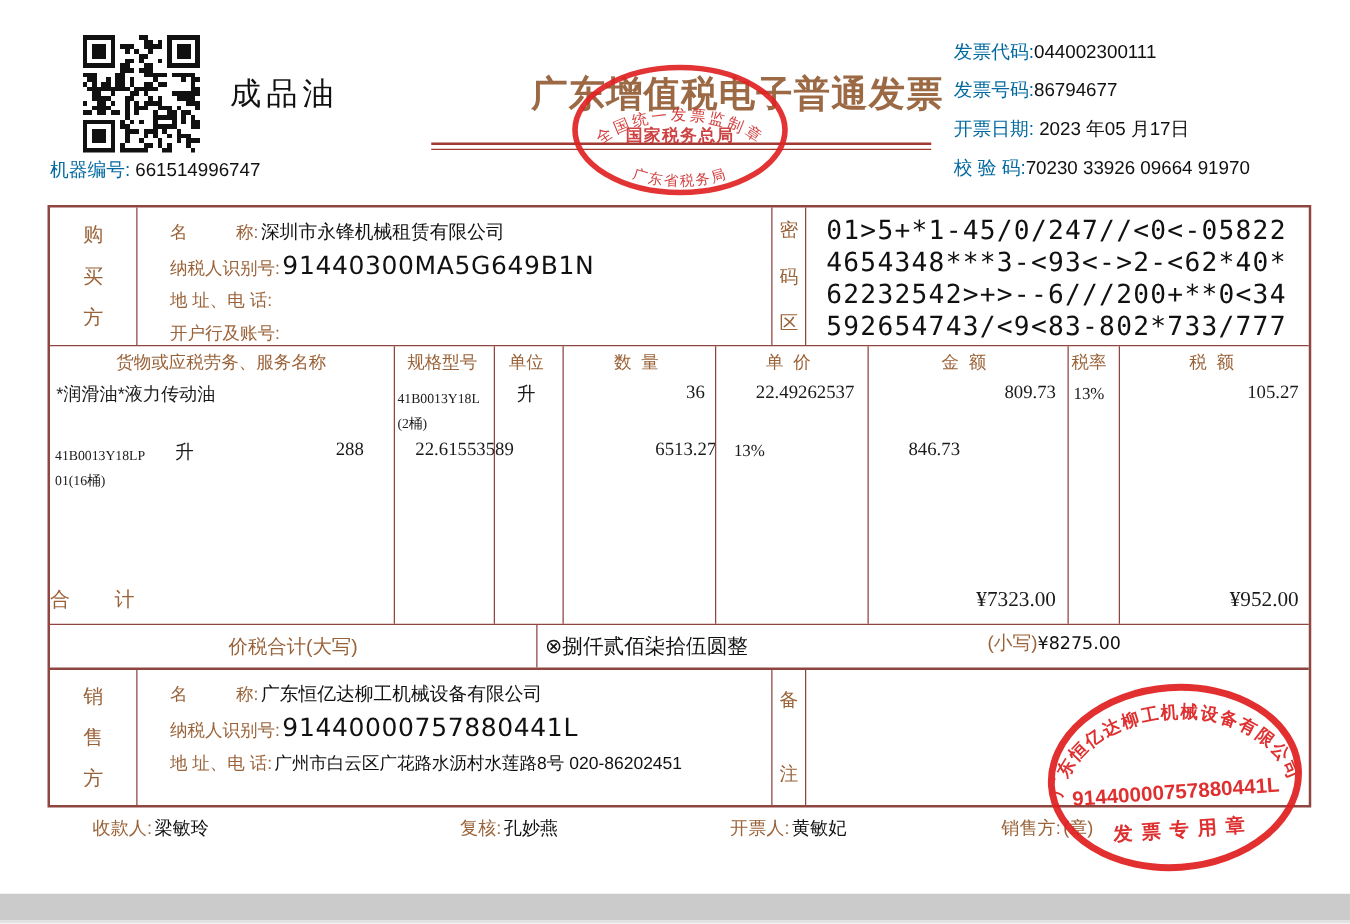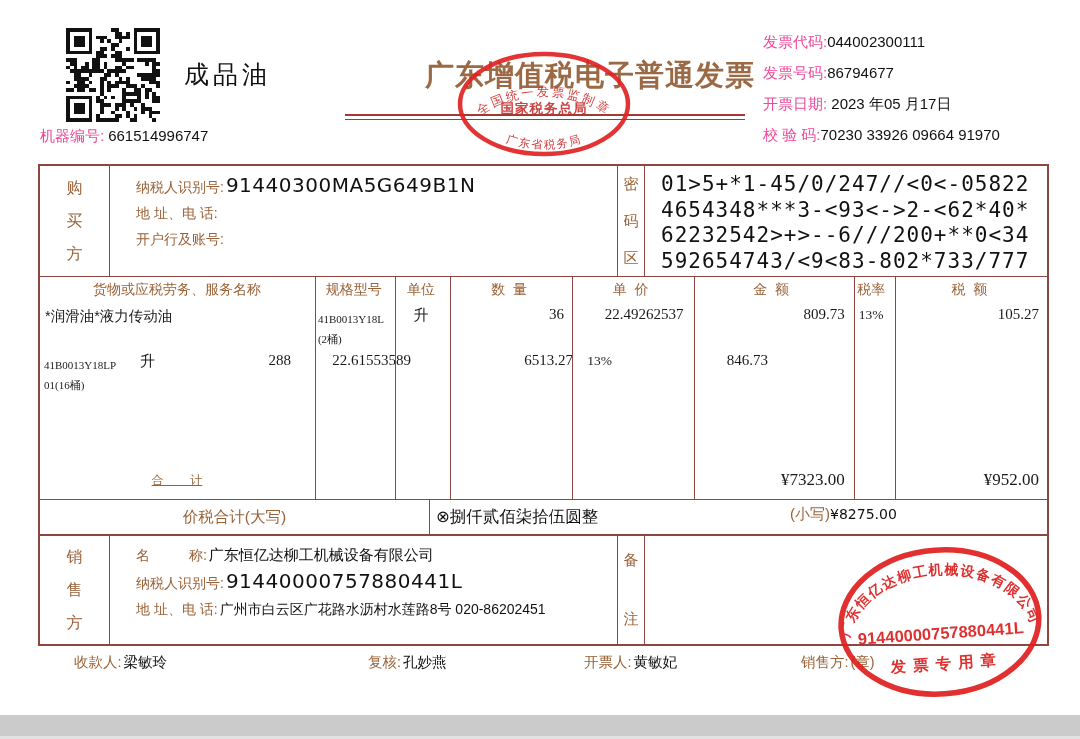--- a/index.html
+++ b/index.html
@@ -1,19 +1,19 @@
 <!DOCTYPE html>
 <html><head>
 <meta charset="utf-8">
 <style>
   html,body{margin:0;padding:0;background:#fff;}
   #page{position:relative;width:1080px;height:739px;background:#ffffff;overflow:hidden;
         font-family:"Liberation Sans","DejaVu Sans",sans-serif;color:#1a1a1a;}
   .abs{position:absolute;}
-  .brown{color:#ec4899;}
+  .brown{color:#0369a1;}
 
   
   #qr{left:66px;top:28px;width:94px;height:94px;}
   #product-type{left:184px;top:58px;font-size:25px;letter-spacing:4px;color:#111;}
   #machine{left:40px;top:127px;font-size:15px;}
   #machine .val{color:#111;margin-left:4px;}
   #title{left:335px;top:56px;width:420px;text-align:right;font-size:29px;font-weight:bold;
          color:#9b6a45;font-family:"Liberation Serif","DejaVu Serif",serif;letter-spacing:1px;}
   .rule{left:345px;width:400px;height:0;border-top:2px solid #a23a33;}
   #rule1{top:114px;}
@@ -52,21 +52,21 @@
   #items-header .cell{text-align:center;white-space:pre;}
   .item-row{font-size:15px;align-items:flex-start;}
   .item-row .name{font-size:14.5px;padding:3px 4px 0 5px;line-height:21px;}
   .item-row .spec{font-size:11px;padding:6px 2px 0 4px;line-height:20px;word-break:break-all;
                   font-family:"Liberation Serif",serif;}
   .item-row .unit{text-align:center;padding-top:3px;}
   .num{text-align:right;font-family:"Liberation Serif","DejaVu Serif",serif;padding-top:3px;}
   .pr6{padding-right:6px;} .pr8{padding-right:8px;}
   .rate{text-align:center;padding-top:4px;font-size:13.5px;font-family:"Liberation Serif",serif;}
   #total-row{position:absolute;left:0;right:0;bottom:4px;height:30px;font-size:17px;align-items:center;}
-  #total-label{text-align:center;color:#9a6238;white-space:pre;font-size:12px;text-decoration:underline;}
+  #total-label{text-align:left;color:#9a6238;white-space:pre;font-size:16px;}
   #total-row .num{padding-top:0;}
 
   
   #daxie{height:36px;box-sizing:border-box;border-bottom:2px solid #8f4540;align-items:center;}
   #daxie-label{width:390px;box-sizing:border-box;border-right:1px solid #8f4540;height:100%;
                display:flex;align-items:center;justify-content:center;color:#9a6238;font-size:15.5px;}
   #daxie-content{position:relative;flex:1;height:100%;}
   #daxie-words{position:absolute;left:6px;top:6px;font-size:16.5px;color:#111;}
   #xiaoxie{position:absolute;left:360px;top:5px;}
   #xiaoxie .lbl{color:#9a6238;font-size:15px;}
@@ -348,20 +348,21 @@
 
   <div id="box" class="abs">
 
     <div class="hrow bb1" style="height:111px;">
       <div class="side-label gap12">
         <span>购</span>
         <span>买</span>
         <span>方</span>
       </div>
       <div class="party-content">
+        <div><span class="lbl">名          称:</span><span class="v v-name">深圳市永锋机械租赁有限公司</span></div>
         <div><span class="lbl">纳税人识别号:</span><span class="v v-taxid">91440300MA5G649B1N</span></div>
         <div><span class="lbl">地 址、电 话:</span><span class="v"></span></div>
         <div><span class="lbl">开户行及账号:</span><span class="v"></span></div>
       </div>
       <div class="mid-label gap18">
         <span>密</span>
         <span>码</span>
         <span>区</span>
       </div>
       <div id="pwd">

